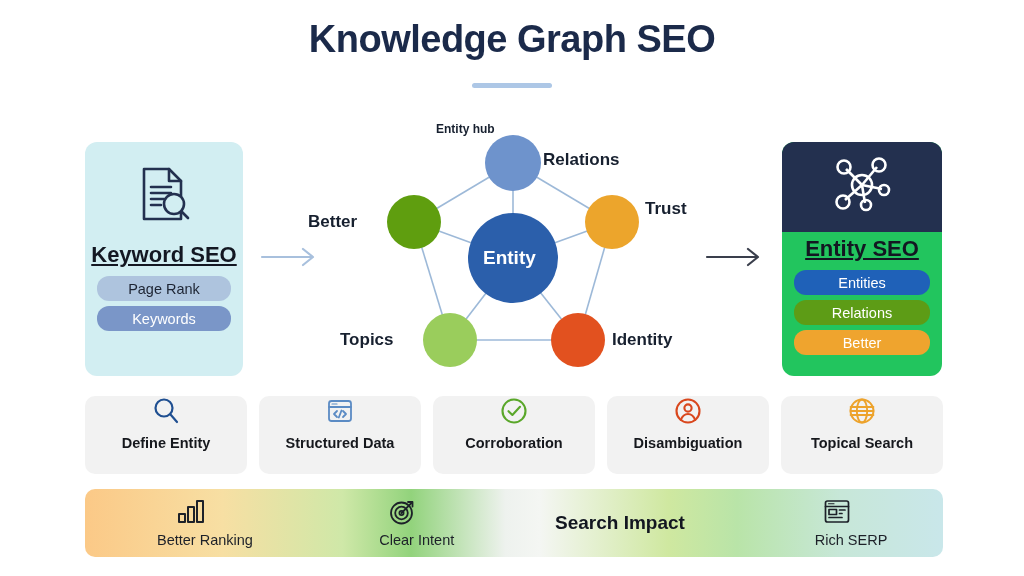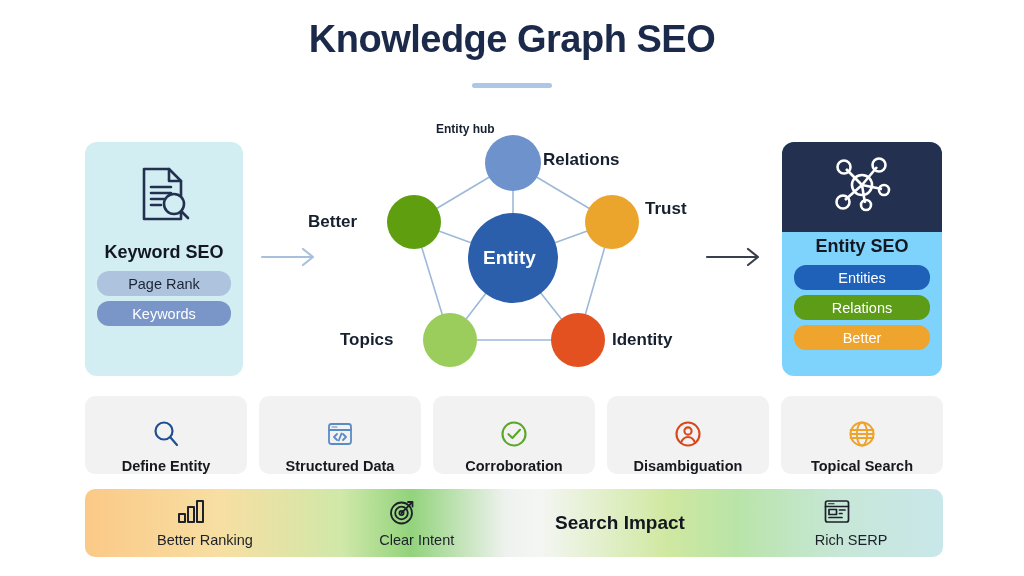--- a/index.html
+++ b/index.html
@@ -45,43 +45,44 @@
     overflow: hidden;
   }
   #keyword-card {
     left: 85px; top: 142px;
     width: 158px; height: 234px;
     background: #d2eef2;
   }
   #entity-card {
     left: 782px; top: 142px;
     width: 160px; height: 234px;
-    background: #7dd3fc;
+    background: #22c55e;
   }
   .entity-card-header {
     height: 90px;
     background: #23304f;
     display: flex;
     align-items: center;
     justify-content: center;
   }
   .kw-icon-wrap {
     height: 88px;
     display: flex;
     align-items: center;
     justify-content: center;
     padding-top: 8px;
   }
   .card-title {
     text-align: center;
-    font-size: 18px;
+    font-size: 22px;
     font-weight: bold;
     color: #131722;
     margin-top: 4px;
     margin-bottom: 8px;
+    text-decoration: underline;
   }
   .pill {
     height: 25px;
     margin: 5px 12px;
     border-radius: 12px;
     display: flex;
     align-items: center;
     justify-content: center;
     font-size: 14.5px;
   }
@@ -119,21 +120,21 @@
     display: flex;
     gap: 12px;
   }
   .feature-card {
     flex: 1;
     background: #f2f2f2;
     border-radius: 10px;
     display: flex;
     flex-direction: column;
     align-items: center;
-    justify-content: flex-end;
+    justify-content: flex-start;
     gap: 5px;
   }
   .feature-label {
     font-size: 14.5px;
     font-weight: bold;
     color: #16181d;
   }
 
   
   #impact-bar {

